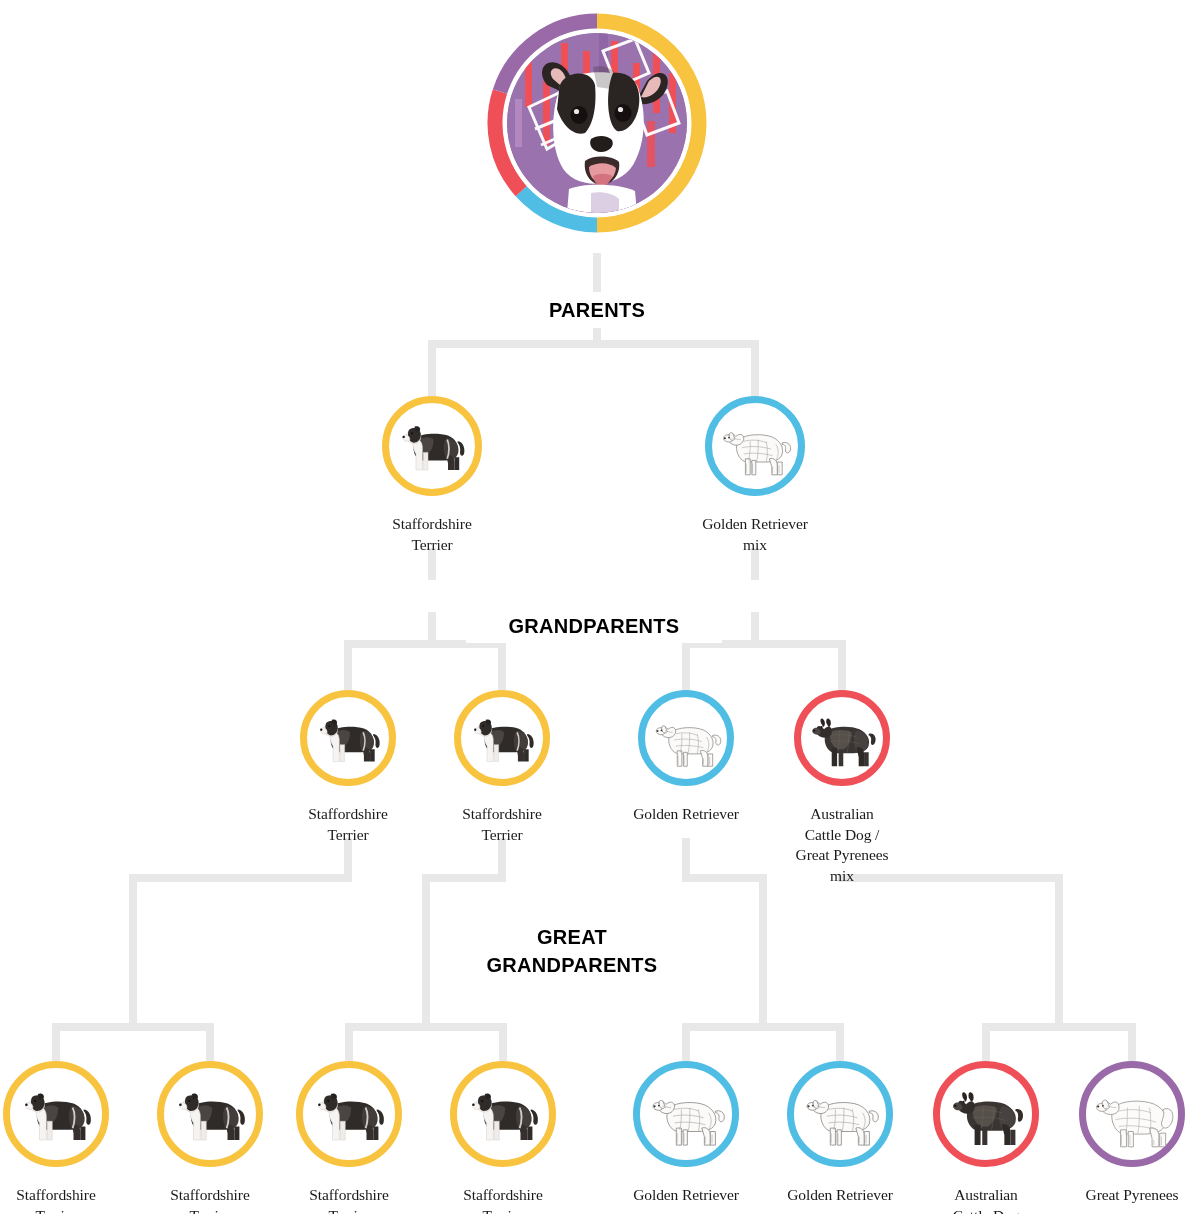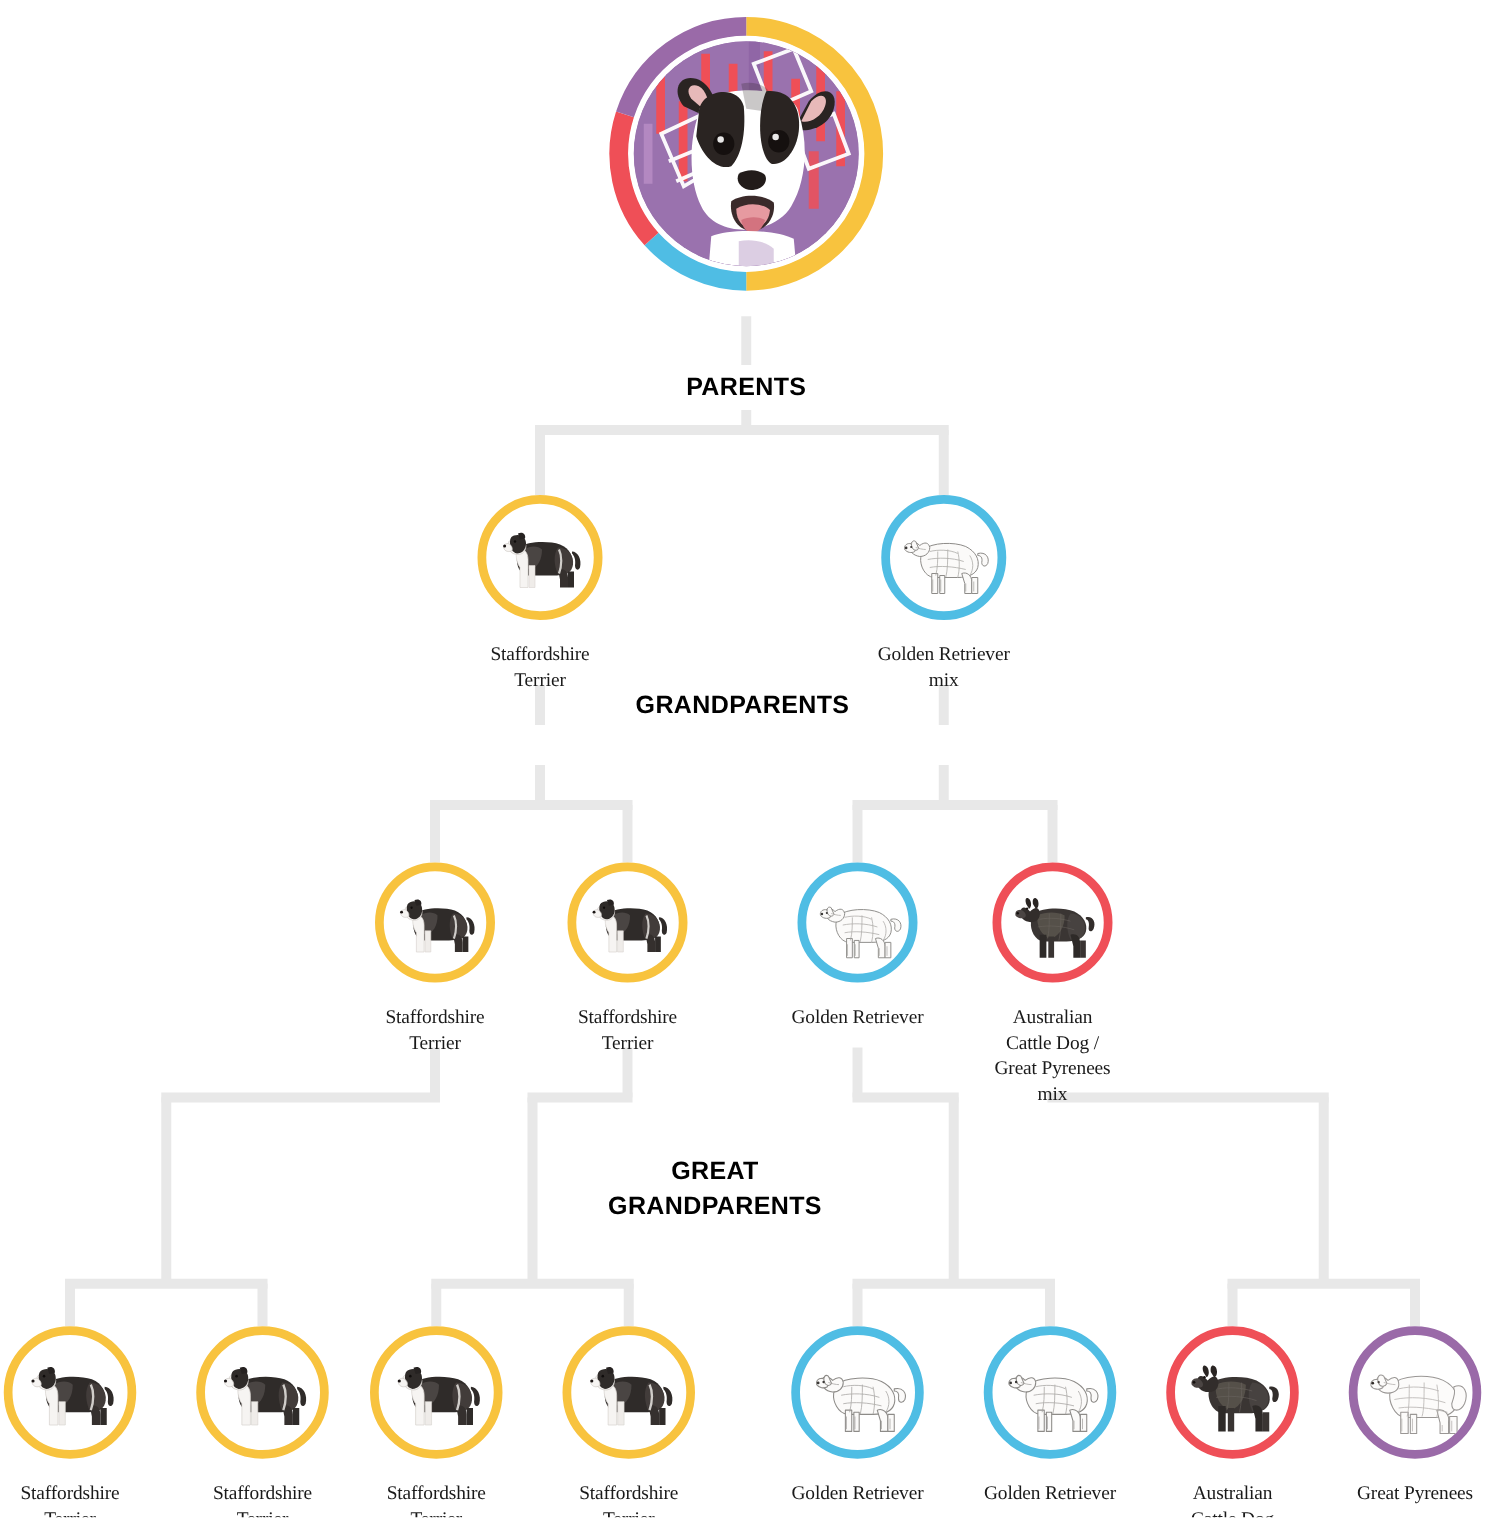--- a/index.html
+++ b/index.html
@@ -99,21 +99,21 @@
     background: #ffffff;
     font-family: "Liberation Sans", sans-serif;
     letter-spacing: 0.3px;
   }
   #heading-parents {
     left: 497px; top: 293px; width: 200px;
     font-size: 20px; line-height: 28px;
     padding: 3px 10px;
   }
   #heading-grandparents {
-    left: 466px; top: 547px; width: 256px;
+    left: 466px; top: 609px; width: 256px;
     font-size: 20px; line-height: 28px;
     padding: 3px 10px;
   }
   #heading-great {
     left: 444px; top: 920px; width: 256px;
     font-size: 20px; line-height: 28px;
     padding: 3px 10px;
   }
 </style>
 </head>

